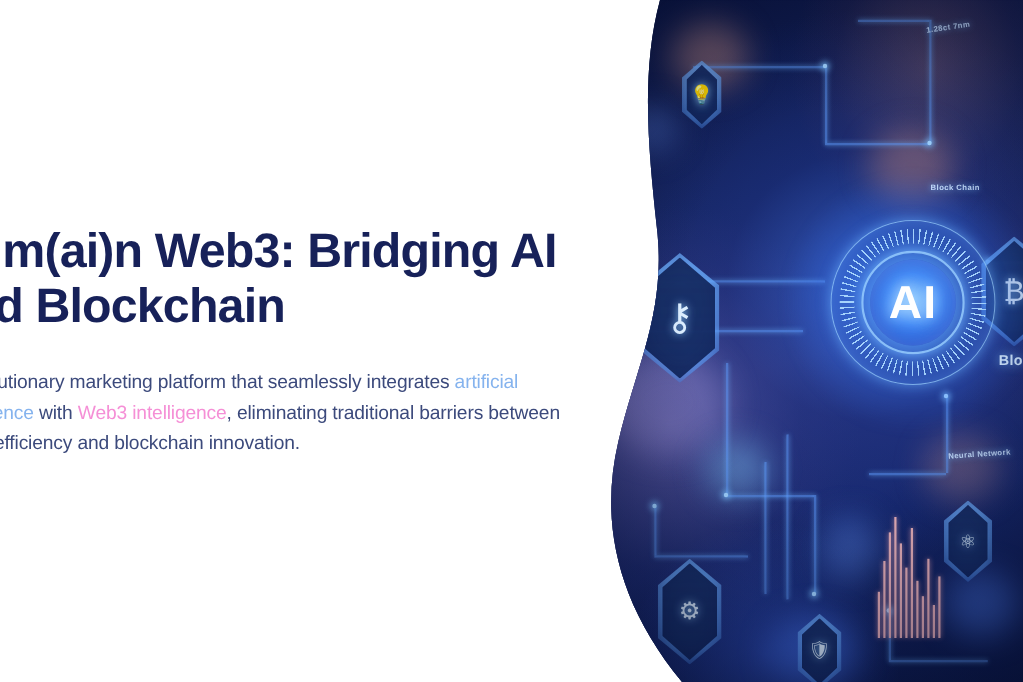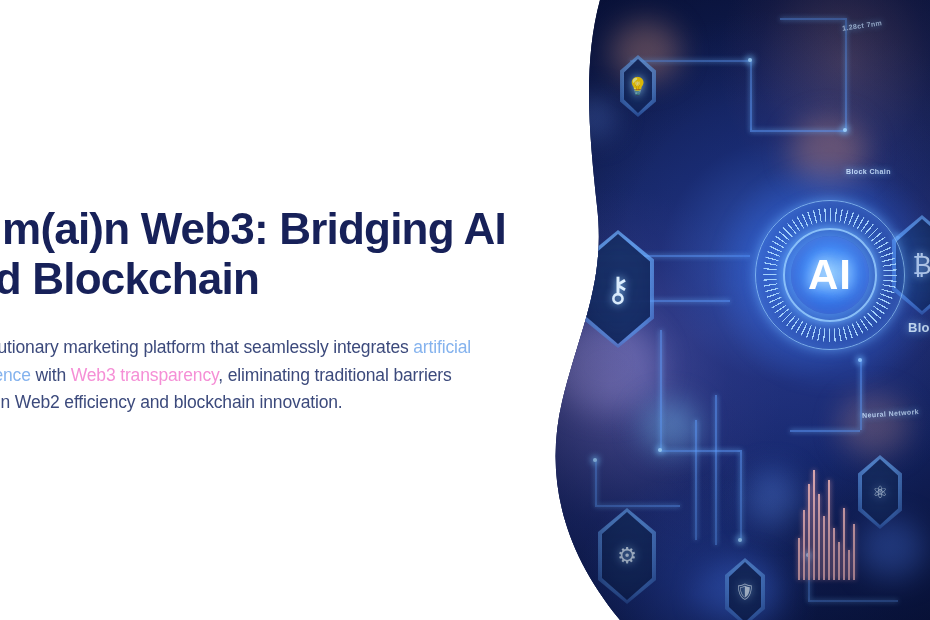--- a/index.html
+++ b/index.html
@@ -177,21 +177,21 @@
 <div class="page">
 
   <div class="text-col">
 
     <h1 class="headline">
       <span class="ln">Dum(ai)n Web3: Bridging AI</span>
       <span class="ln">and Blockchain</span>
     </h1>
 
     <p class="sub">
-      <span>A revolutionary marketing platform that seamlessly integrates </span><span class="hl-blue">artificial intelligence</span><span> with </span><span class="hl-pink">Web3 transparency</span><span>, eliminating traditional barriers between Web2 efficiency and blockchain innovation.</span>
+      <span>A revolutionary marketing platform that seamlessly integrates </span><span class="hl-blue">artificial intelligence</span><span> with </span><span class="hl-pink">Web3 intelligence</span><span>, eliminating traditional barriers between Web2 efficiency and blockchain innovation.</span>
     </p>
 
   </div>
 
   <div class="media">
     <div class="media-inner">
 
       <div class="bg-base"></div>
 
       <div class="blob" style="left:70px;  top:20px;  width:70px; height:62px; background:rgba(214,150,132,0.45);"></div>

